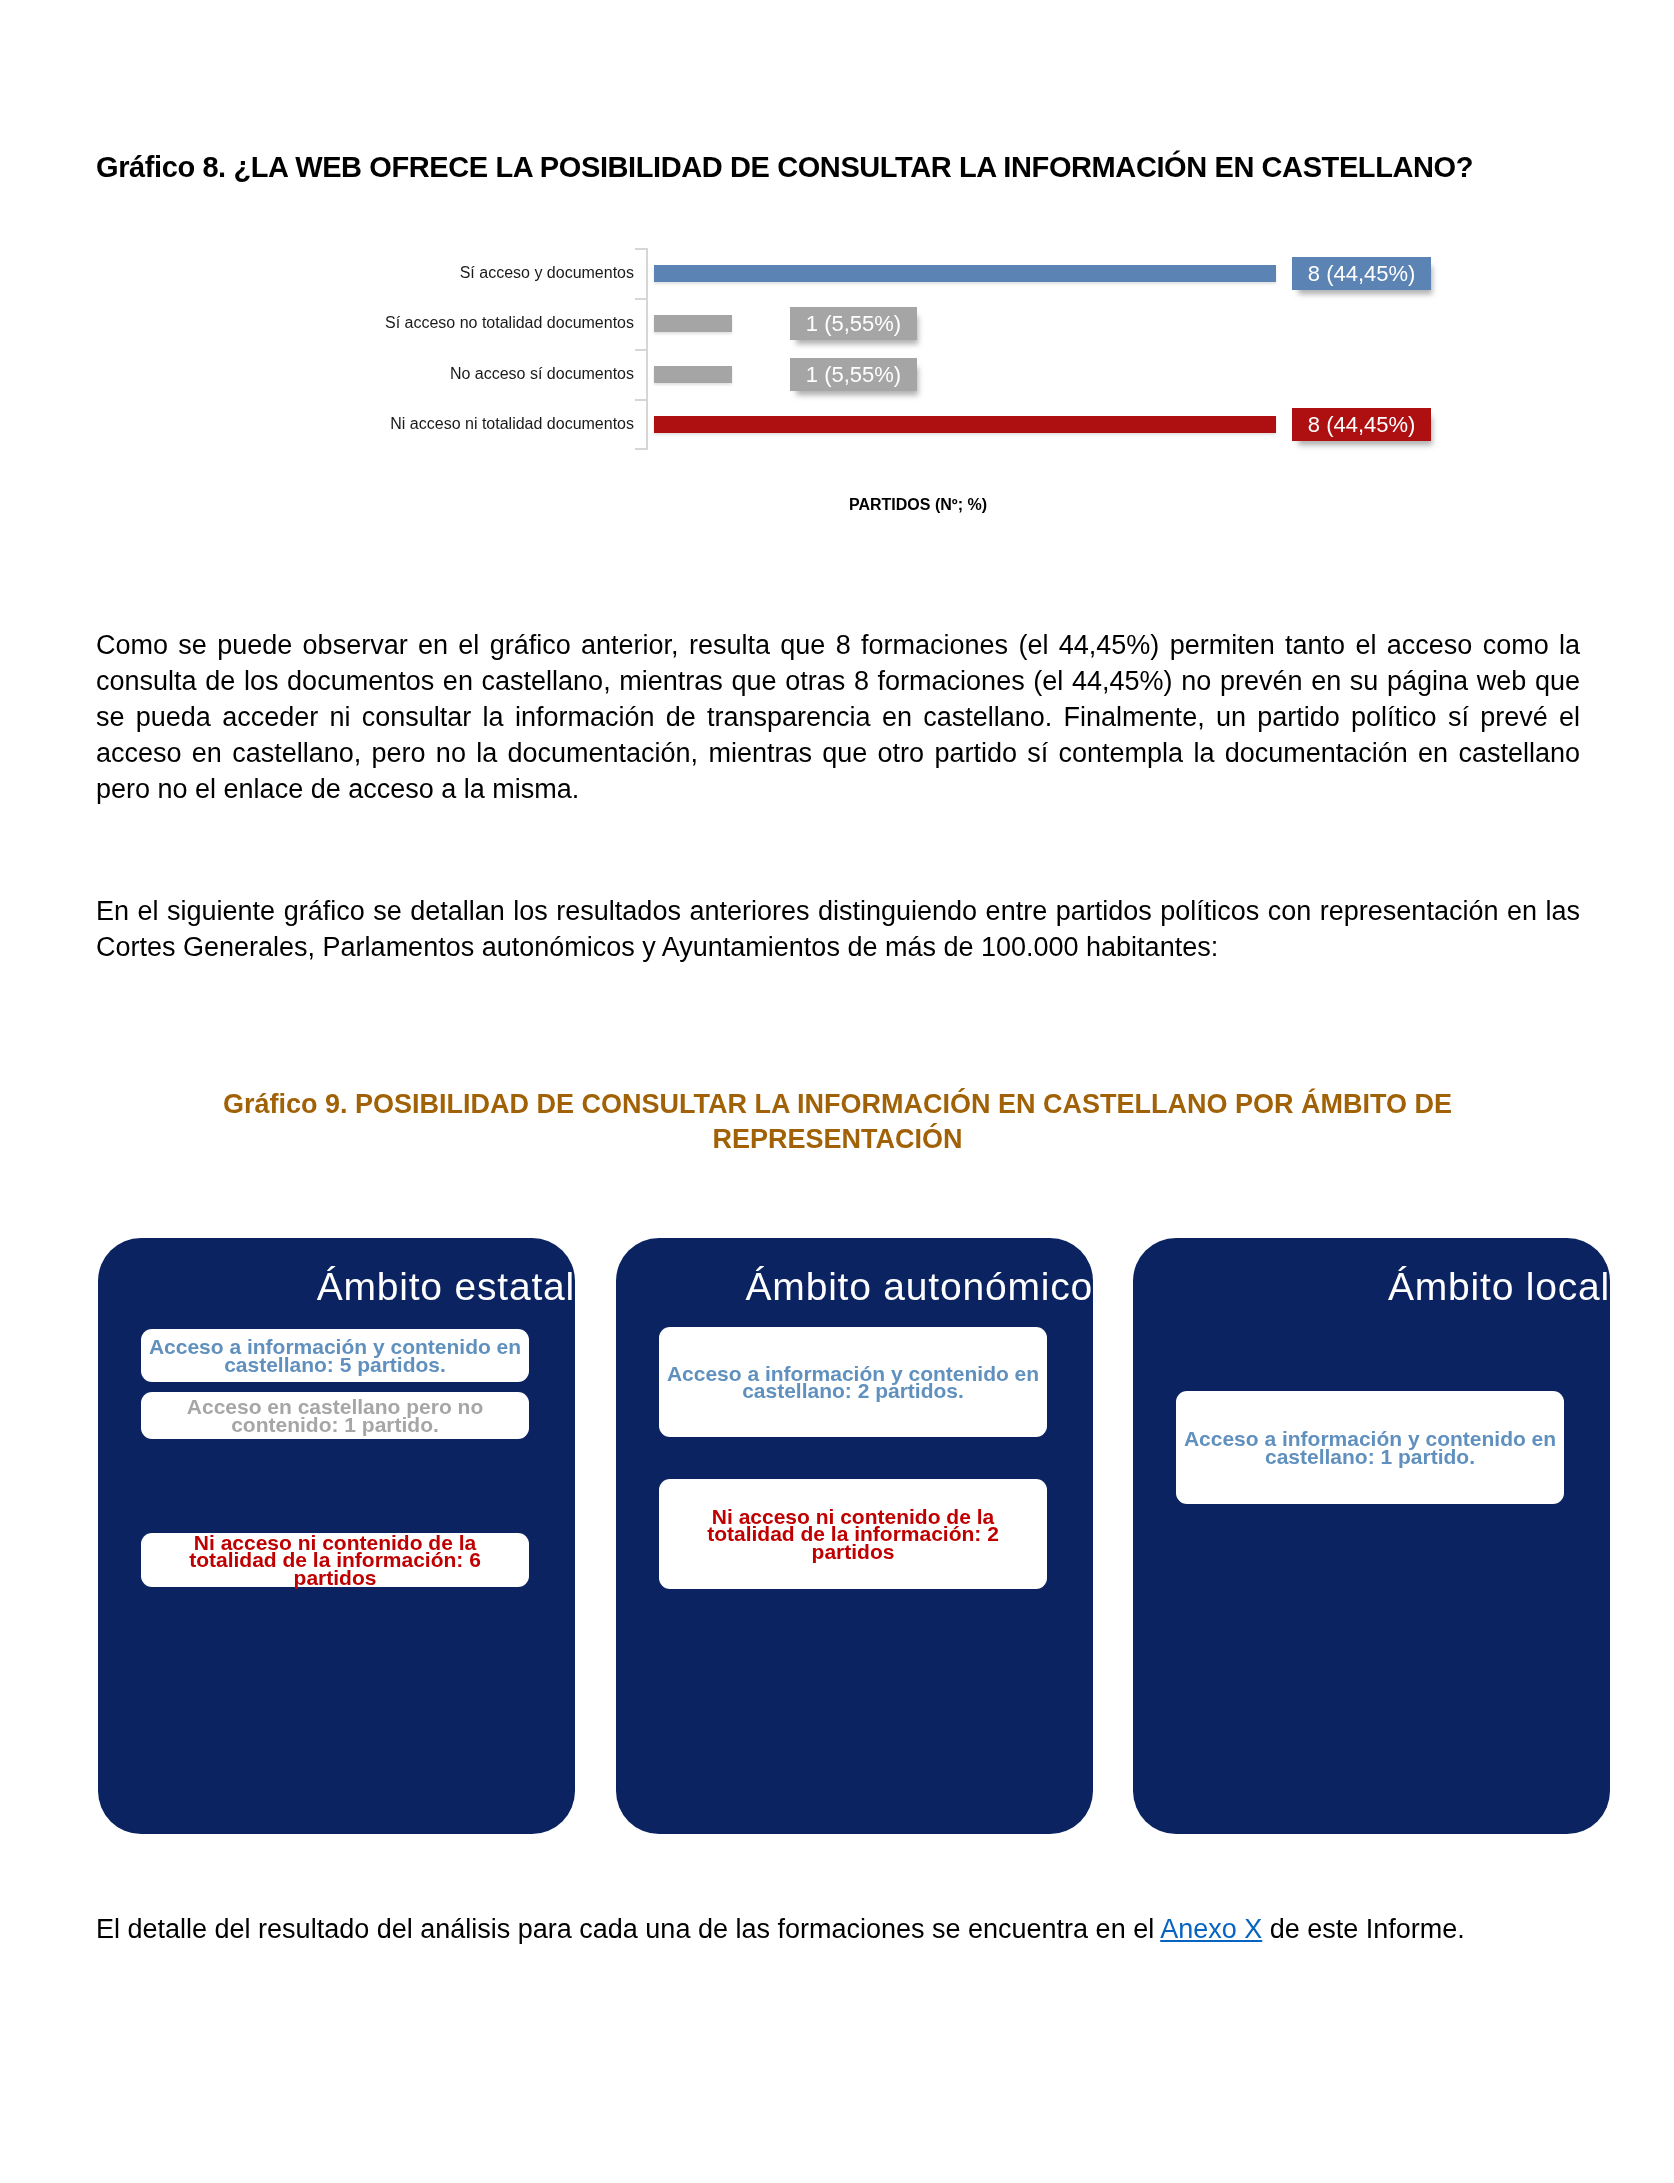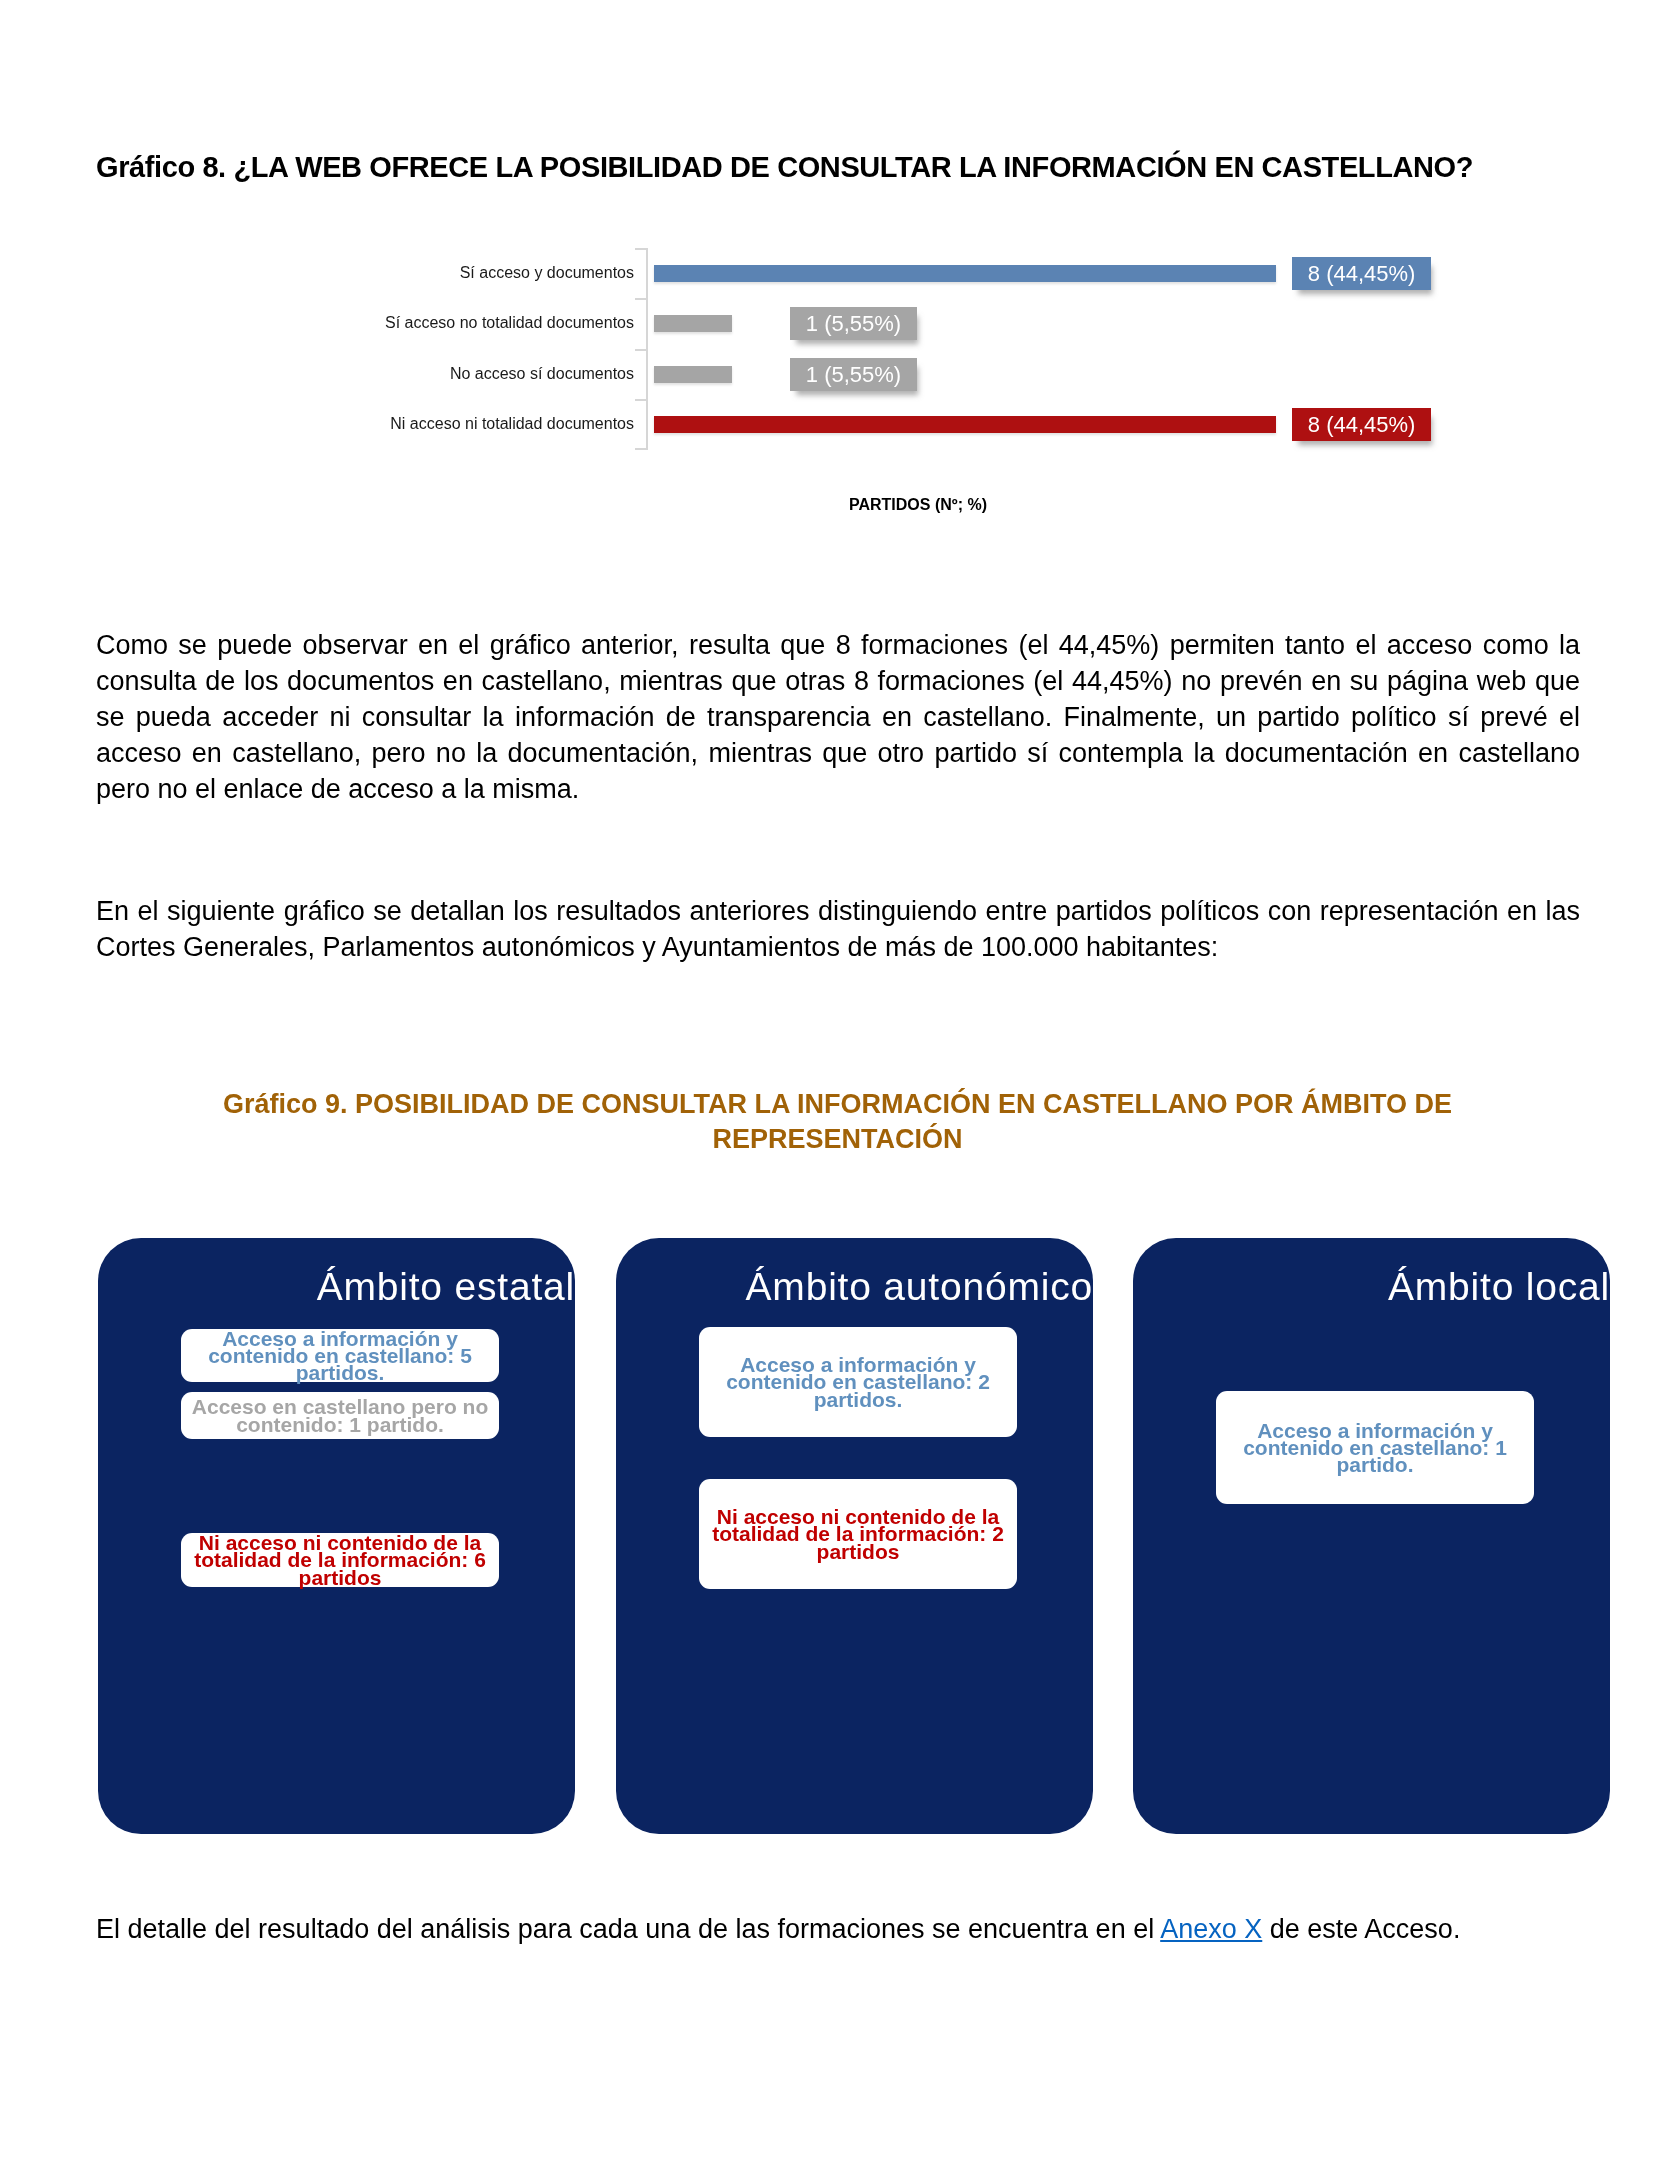--- a/index.html
+++ b/index.html
@@ -59,23 +59,23 @@
   .card{
     position:absolute;top:0;width:477px;height:596px;background:#0b2461;
     border-radius:43px;
   }
   .card1{left:98px;} .card2{left:616px;} .card3{left:1133px;text-decoration:underline;}
   .card-title{
     position:absolute;top:27px;left:0;width:100%;text-align:right;
     color:#ffffff;font-size:39px;font-weight:400;letter-spacing:0.8px;
   }
   .cbox{
-    position:absolute;left:43px;width:318px;background:#ffffff;border-radius:11px;
+    position:absolute;left:43px;width:388px;background:#ffffff;border-radius:11px;
     display:flex;align-items:center;justify-content:center;text-align:center;
-    font-size:21px;font-weight:bold;line-height:17.3px;padding:0 6.3px;box-sizing:border-box;margin-left:40px;
+    font-size:21px;font-weight:bold;line-height:17.3px;padding:0 6.3px;box-sizing:border-box;
   }
   .tone-blue{color:#6090be;}
   .tone-gray{color:#a6a6a6;}
   .tone-red{color:#c00000;}
   
   .c1b1{top:91px;height:53px;}
   .c1b2{top:154px;height:47px;}
   .c1b3{top:213px;height:67px;}
   .c1b4{top:295px;height:54px;}
   
@@ -143,16 +143,16 @@
       <div class="cbox c2b2 tone-red">Ni acceso ni contenido de la totalidad de la información: 2 partidos</div>
     </div>
 
     <div class="card card3">
       <div class="card-title">Ámbito local</div>
       <div class="cbox c3b1 tone-blue">Acceso a información y contenido en castellano: 1 partido.</div>
     </div>
 
   </div>
 
-  <p class="para p3"><span>El detalle del resultado del análisis para cada una de las formaciones se encuentra en el </span><a href="#">Anexo X</a><span> de este Acceso.</span></p>
+  <p class="para p3"><span>El detalle del resultado del análisis para cada una de las formaciones se encuentra en el </span><a href="#">Anexo X</a><span> de este Informe.</span></p>
 
 </div>
 
 
 </body></html>

